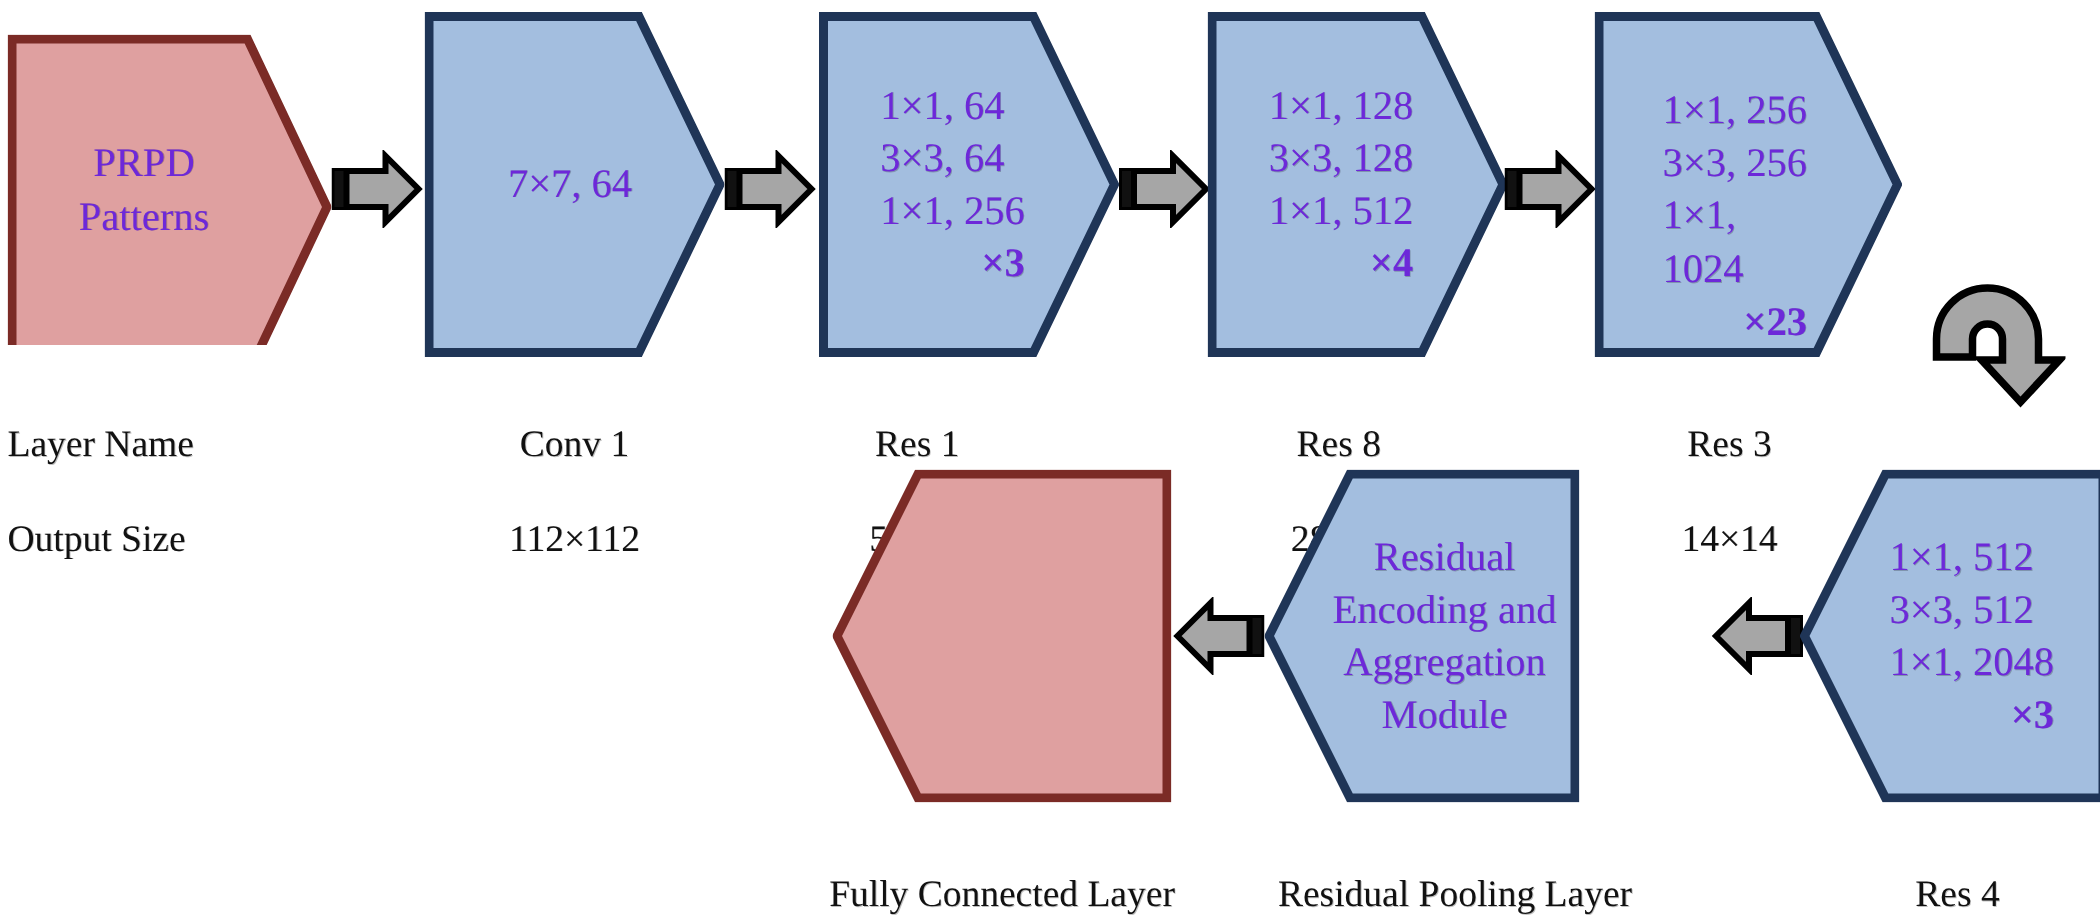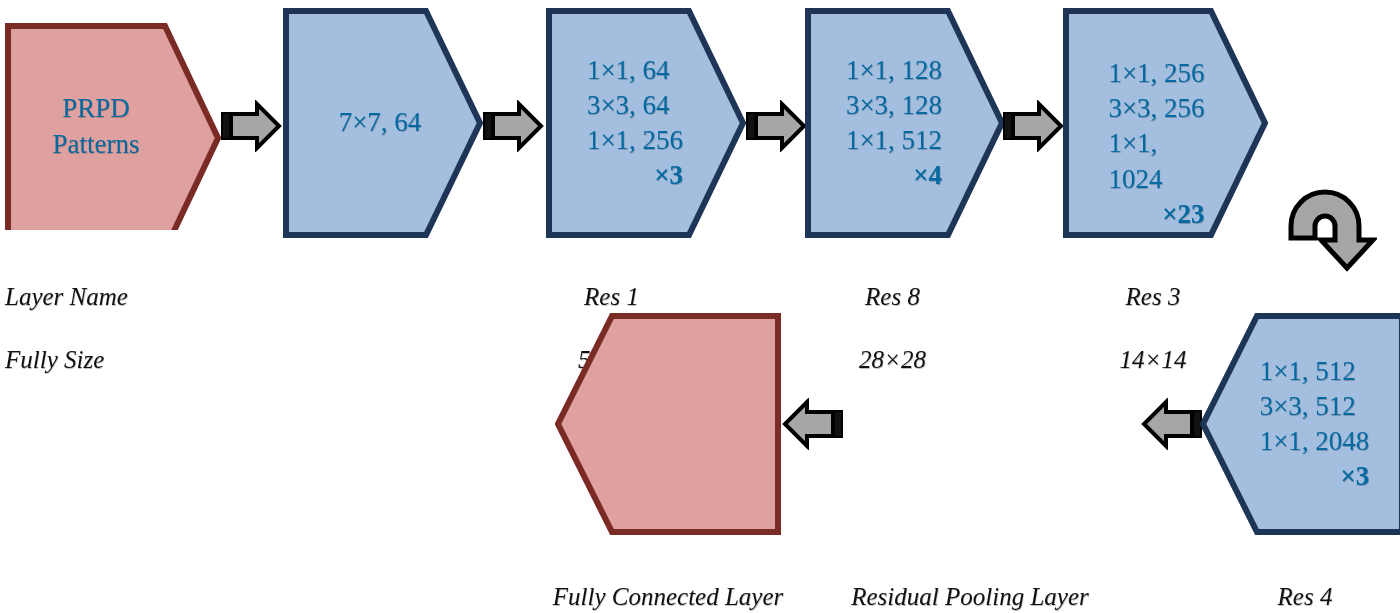--- a/index.html
+++ b/index.html
@@ -28,21 +28,21 @@
   .block .svgwrap {
     position: absolute;
     inset: 0;
     width: 100%;
     height: 100%;
   }
   .block .txt {
     position: relative;
     z-index: 2;
     text-align: center;
-    color: #0369a1;
+    color: #6d28d9;
     font-size: 27px;
     line-height: 1.30;
     white-space: pre-line;
     text-shadow: 0.6px 0.6px 0 rgba(0,0,0,0.22);
   }
   .block .txt.left {
     text-align: left;
   }
   .block .txt .mult {
     display: block;
@@ -52,21 +52,20 @@
 
   
   .caption {
     position: absolute;
     text-align: center;
     color: #111111;
     font-size: 25px;
     line-height: 1.26;
     white-space: pre-line;
     text-shadow: 0.6px 0.6px 0 rgba(0,0,0,0.25);
-    font-style: italic;
   }
   .caption.left {
     text-align: left;
   }
 
   
   .arrow {
     position: absolute;
   }
   .arrow svg { display: block; }
@@ -167,23 +166,27 @@
   </div>
 
   <div class="arrow" style="left:1285px; top:180px;">
     <svg width="92" height="92" viewBox="0 0 92 92">
       <path d="M 6,58 L 6,46 A 34,34 0 0 1 74,46 L 74,60 L 88,60 L 62,88 L 36,60 L 50,60 L 50,46 A 10,10 0 0 0 30,46 L 30,58 Z" fill="#a6a6a6" stroke="#000000" stroke-width="5" stroke-linejoin="miter"></path>
     </svg>
   </div>
 
   <div class="caption left" style="left:5px; top:249px; width:240px;">
     <span>Layer Name</span><br>
-    <span>Fully Size</span>
-  </div>
-
+    <span>Output Size</span>
+  </div>
+
+  <div class="caption" style="left:283px; top:249px; width:200px;">
+    <span>Conv 1</span><br>
+    <span>112×112</span>
+  </div>
 
   <div class="caption" style="left:524px; top:249px; width:175px;text-align:center;">
     <span>Res 1</span><br>
     <span>56×56</span>
   </div>
 
   <div class="caption" style="left:805px; top:249px; width:175px;">
     <span>Res 8</span><br>
     <span>28×28</span>
   </div>
@@ -201,20 +204,31 @@
     </div>
   </div>
 
   <div class="arrow" style="left:781px; top:398px;">
     <svg width="62" height="52" viewBox="0 0 62 52">
       <rect x="51" y="13" width="10" height="26" fill="#111111" stroke="#000000" stroke-width="2"></rect>
       <polygon points="52,14 26,14 26,4 4,26 26,48 26,38 52,38" fill="#a6a6a6" stroke="#000000" stroke-width="4" stroke-linejoin="miter"></polygon>
     </svg>
   </div>
 
+  <div class="block" style="left:843px; top:313px; width:210px; height:222px;">
+    <div class="svgwrap">
+      <svg viewBox="0 0 210 222" preserveAspectRatio="none">
+        <polygon points="207,3 57,3 3,111 57,219 207,219" fill="#a3bedf" stroke="#1f3557" stroke-width="6" stroke-linejoin="miter"></polygon>
+      </svg>
+    </div>
+    <div class="txt" style="margin-left:30px;">Residual
+Encoding and
+Aggregation
+Module</div>
+  </div>
 
   <div class="arrow" style="left:1140px; top:398px;">
     <svg width="62" height="52" viewBox="0 0 62 52">
       <rect x="51" y="13" width="10" height="26" fill="#111111" stroke="#000000" stroke-width="2"></rect>
       <polygon points="52,14 26,14 26,4 4,26 26,48 26,38 52,38" fill="#a6a6a6" stroke="#000000" stroke-width="4" stroke-linejoin="miter"></polygon>
     </svg>
   </div>
 
   <div class="block" style="left:1200px; top:313px; width:205px; height:222px;">
     <div class="svgwrap">

